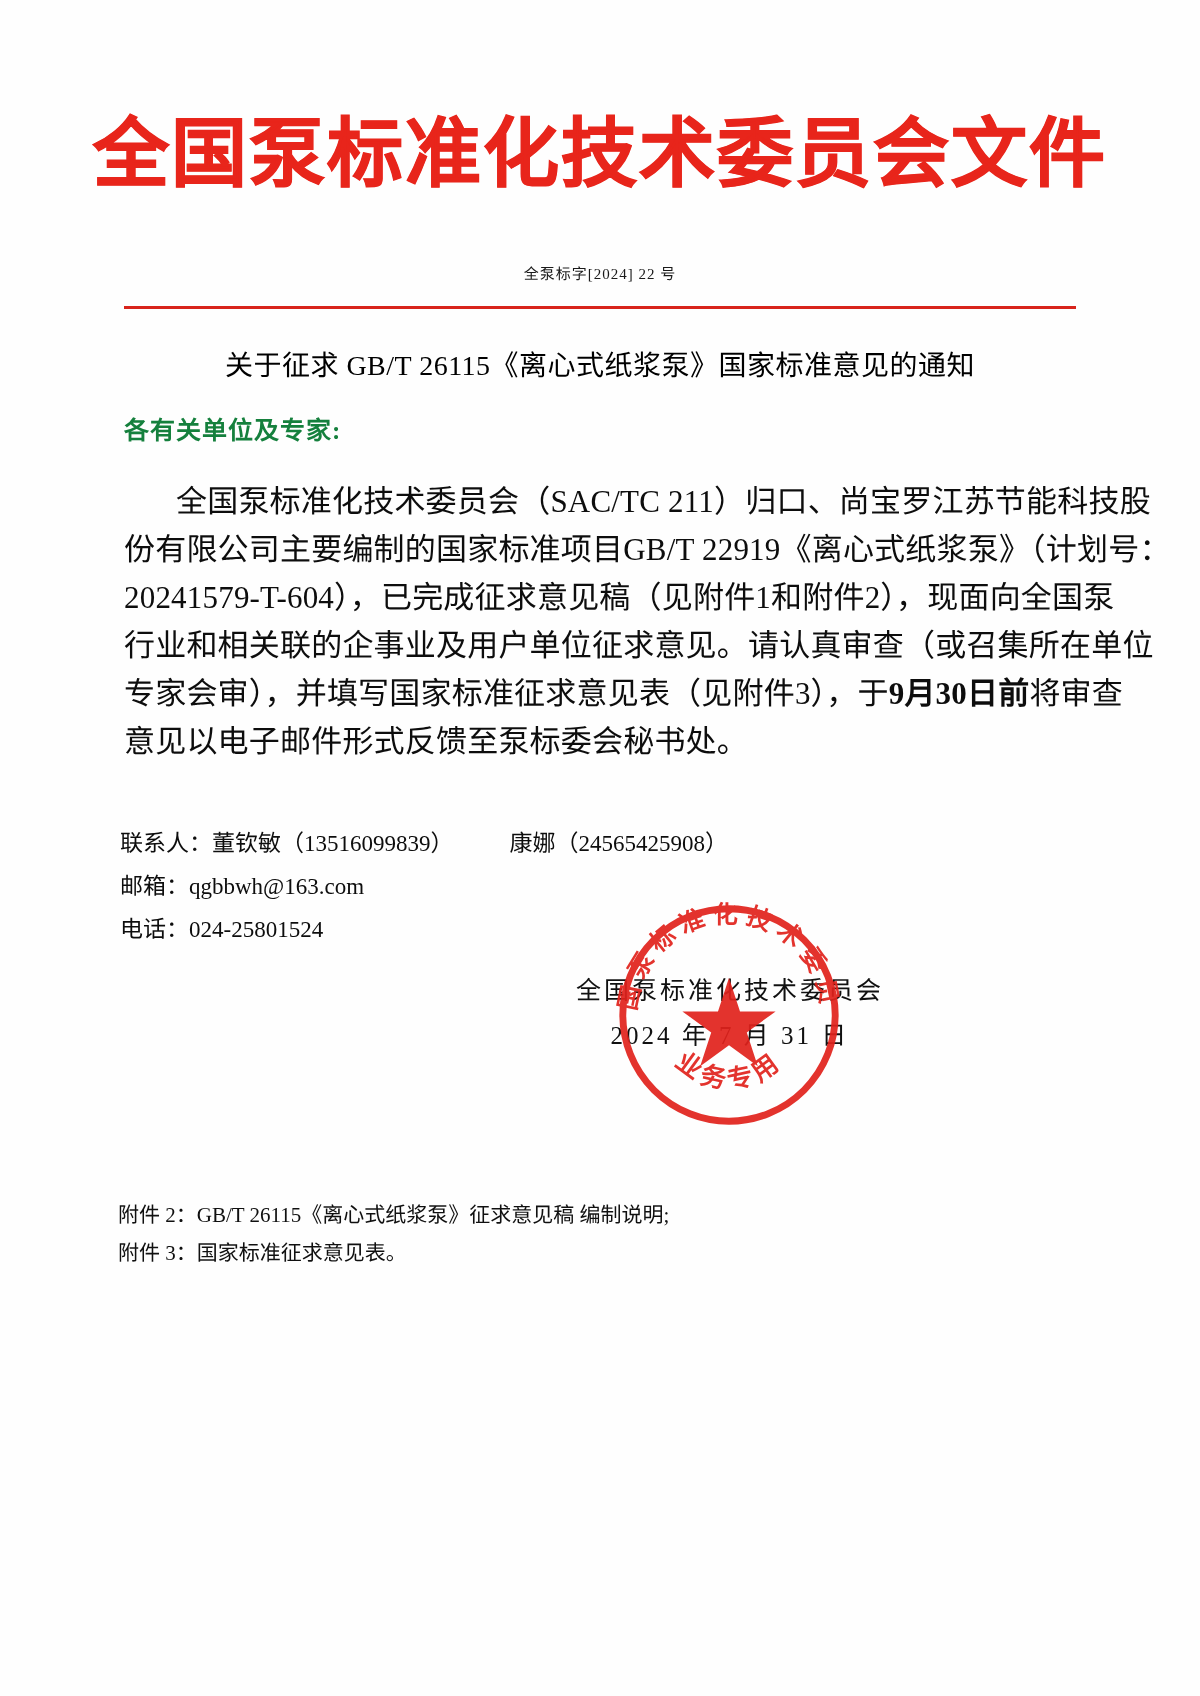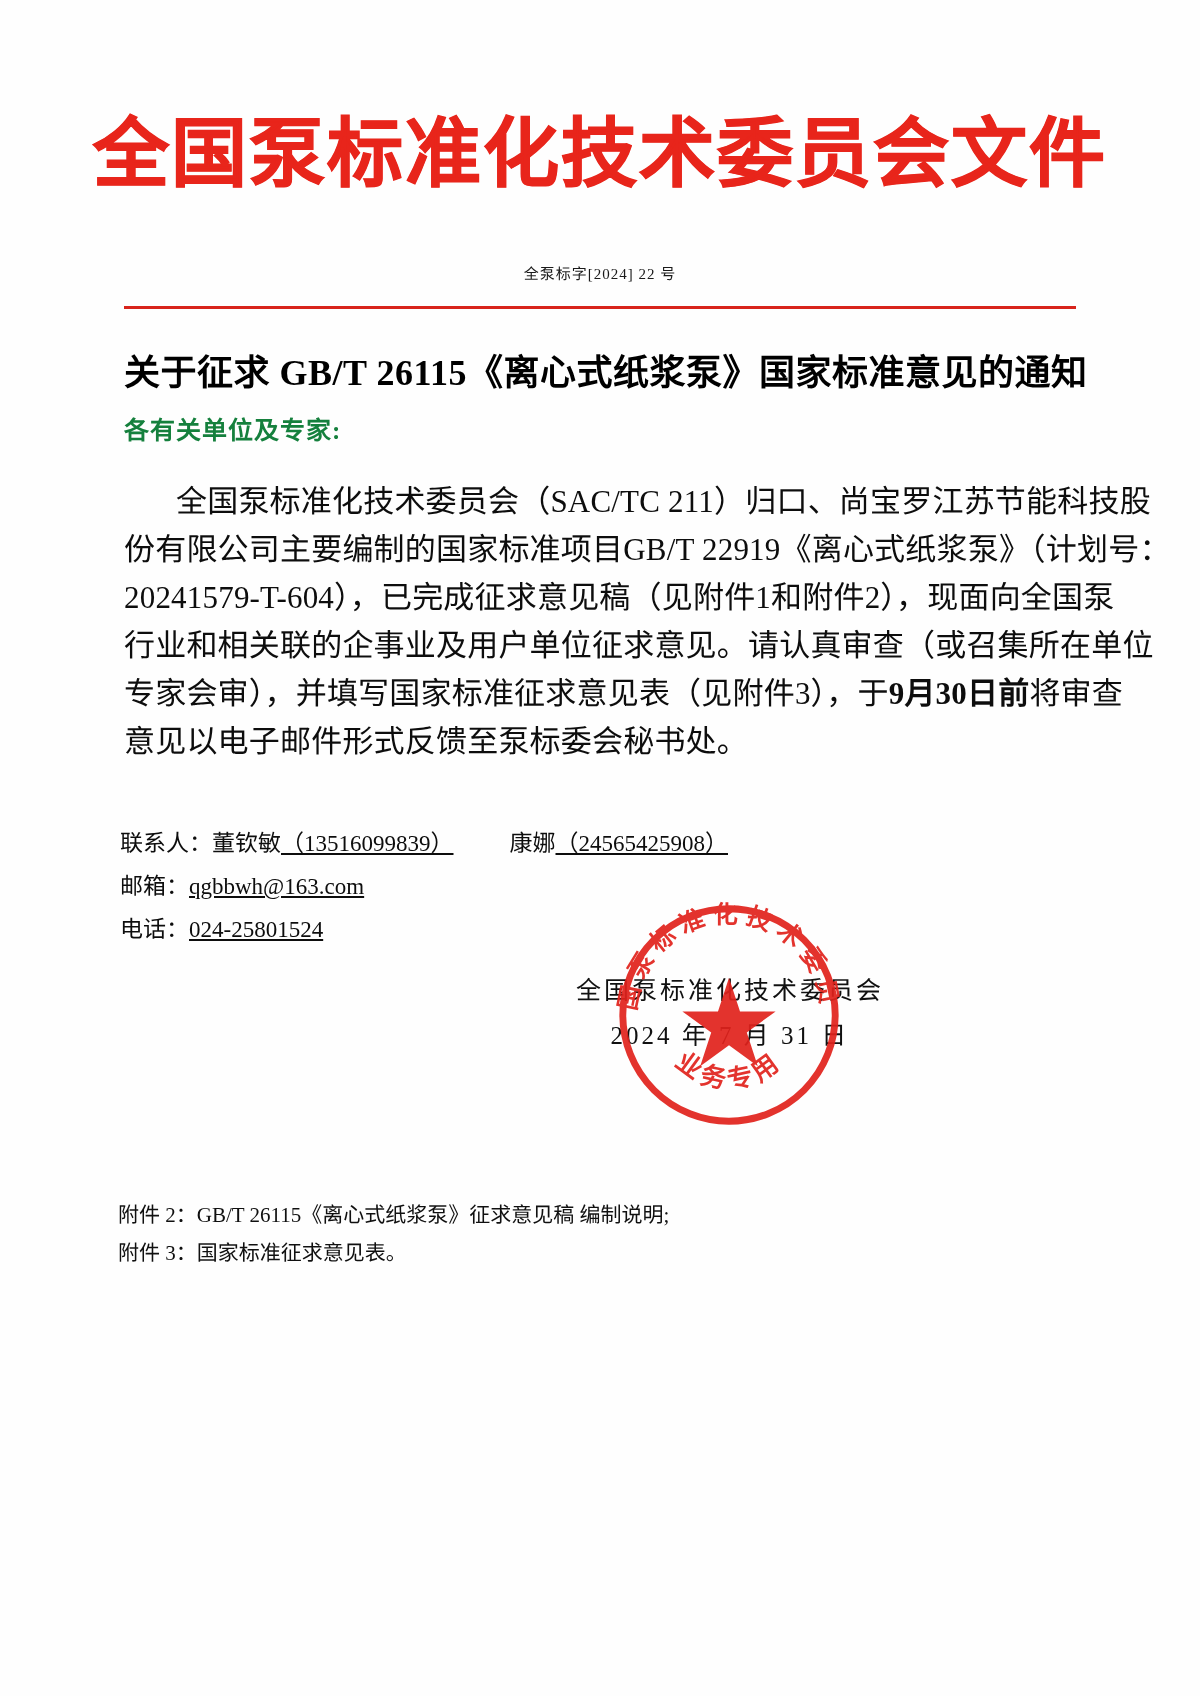--- a/index.html
+++ b/index.html
@@ -61,22 +61,22 @@
     background: #d8241c;
   }
 
   
   .doc-title {
     position: absolute;
     left: 124px;
     top: 343px;
     width: 952px;
     text-align: center;
-    font-size: 36px;
-    font-weight: 700;
+    font-size: 28px;
+    font-weight: 400;
     letter-spacing: 0.5px;
     color: #000000;
     white-space: nowrap;
   }
 
   
   .salutation {
     position: absolute;
     left: 124px;
     top: 410px;
@@ -119,21 +119,20 @@
     line-height: 43px;
     color: #0d0d0d;
     white-space: nowrap;
   }
   .contact-gap {
     display: inline-block;
     width: 56px;
   }
   .mono-ish {
     font-family: "Liberation Serif", "DejaVu Serif", serif;
-    text-decoration: underline;
   }
 
   
   .signature {
     position: absolute;
     left: 520px;
     top: 968px;
     width: 420px;
     text-align: center;
   }

